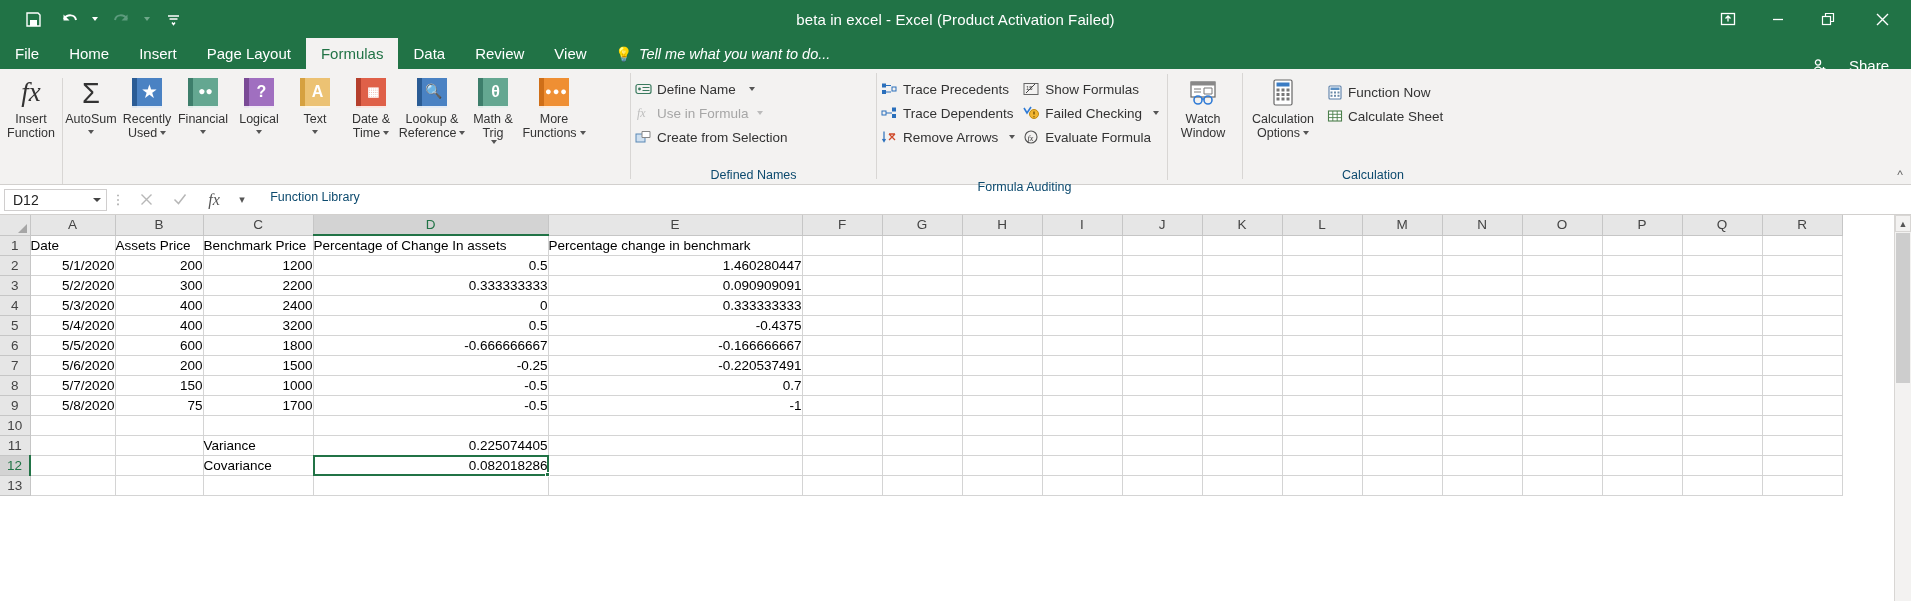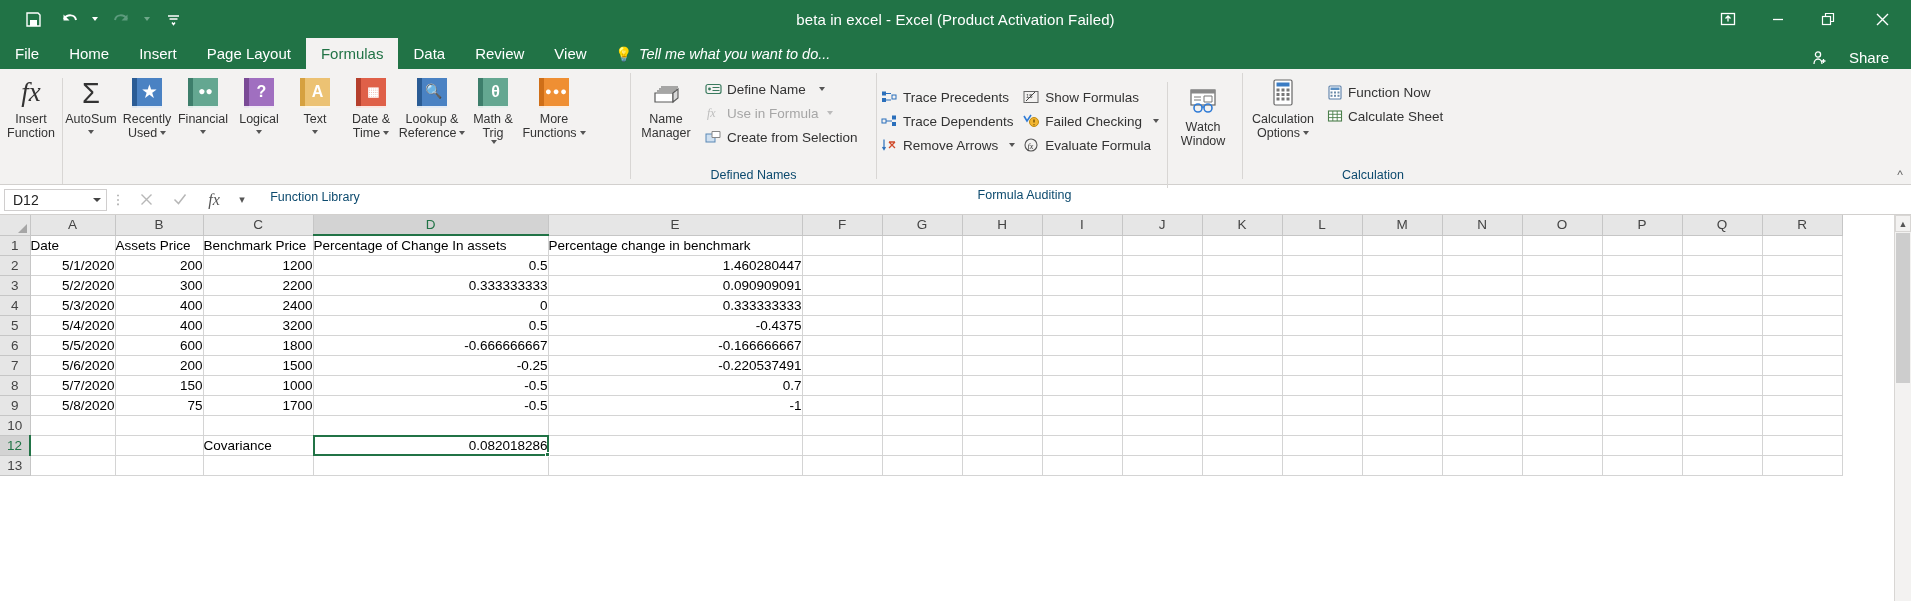--- a/index.html
+++ b/index.html
@@ -39,21 +39,21 @@
     padding: 0 15px; display: flex; align-items: center; color: #fff; font-size: 15px;
     height: 31px;
   }
   .tab.active { background: #f3f2f1; color: #217346; }
   .tellme {
     display: flex; align-items: center; gap: 6px; color: #fff; font-size: 14.5px;
     padding-left: 14px; font-style: italic;
   }
   .tellme .bulb { font-style: normal; font-size: 14px; }
   .share-btn {
-    position: absolute; right: 14px; top: 4px; height: 31px; display: flex;
+    position: absolute; right: 14px; top: 12px; height: 31px; display: flex;
     align-items: center; gap: 21px; color: #fff; font-size: 15px; padding: 0 8px;
   }
   
   .ribbon {
     height: 116px; background: #f3f2f1; display: flex; position: relative;
     border-bottom: 1px solid #d2d0ce;
   }
   .group { display: flex; flex-direction: column; position: relative; height: 116px; }
   .group-body { flex: 1; display: flex; align-items: flex-start; padding-top: 5px; }
   .group-label {
@@ -346,31 +346,20 @@
             <span class="mini-caret"></span>
           </div>
       </div>
     </div>
     <div class="group-label">Function Library</div>
   </div>
   <div class="group-sep"></div>
 
   <div class="group" style="width:245px;">
     <div class="group-body">
-      <div class="big-btn" style="width:70px;">
-        <div style="height:30px;display:flex;align-items:center;">
-          <svg width="34" height="26" viewBox="0 0 34 26">
-              <path d="M6 13h18v9H6z" fill="#fff" stroke="#5a5a5a" stroke-width="1.2"></path>
-              <path d="M8 11h18M10 9h18M12 7h17" fill="none" stroke="#5a5a5a" stroke-width="1.1"></path>
-              <path d="M24 13l5-4v9l-5 4z" fill="#d8d8d8" stroke="#5a5a5a" stroke-width="1.1"></path>
-            </svg>
-        </div>
-        <div class="lbl">Name</div>
-        <div>Manager</div>
-      </div>
       <div class="small-col">
         <div class="small-row">
           <svg width="17" height="14" viewBox="0 0 17 14">
               <rect x="1" y="2.5" width="15" height="9" rx="2" fill="none" stroke="#3a7a5e" stroke-width="1.2"></rect>
               <circle cx="4.5" cy="7" r="1.4" fill="#3a7a5e"></circle>
               <path d="M7.5 5.5h7M7.5 8.5h7" stroke="#3a7a5e" stroke-width="1.1"></path>
             </svg>
           <span>Define Name</span>
           <span class="mini-caret" style="margin-left:8px;"></span>
         </div>
@@ -387,21 +376,21 @@
               <path d="M7 1.5h8v6h-8z" fill="#fff" stroke="#888" stroke-width="1"></path>
             </svg>
           <span>Create from Selection</span>
         </div>
       </div>
     </div>
     <div class="group-label">Defined Names</div>
   </div>
   <div class="group-sep"></div>
 
-  <div class="group" style="width:365px;margin-top:8px;">
+  <div class="group" style="width:365px;">
     <div class="group-body">
       <div class="small-col">
         <div class="small-row">
           <svg width="17" height="14" viewBox="0 0 17 14">
               <rect x="1" y="1.5" width="4" height="4" fill="#2a6fbb"></rect>
               <rect x="1" y="8" width="4" height="4" fill="#2a6fbb"></rect>
               <rect x="11" y="5" width="4" height="4" fill="none" stroke="#2a6fbb" stroke-width="1"></rect>
               <path d="M5 3.5h5M5 10h5" stroke="#2a6fbb" stroke-width="1"></path>
             </svg>
           <span>Trace Precedents</span>
@@ -803,20 +792,41 @@
         <td class="cell"></td>
           <td class="cell"></td>
         <td class="cell"></td>
           <td class="cell"></td>
         <td class="cell"></td>
           <td class="cell"></td>
         <td class="cell"></td>
           <td class="cell"></td>
       </tr>
 
+      <tr>
+        <td class="rowhead">11</td>
+        <td class="cell"></td>
+        <td class="cell"></td>
+        <td class="cell txt">Variance</td>
+        <td class="cell num">0.225074405</td>
+        <td class="cell"></td>
+          <td class="cell"></td>
+        <td class="cell"></td>
+          <td class="cell"></td>
+        <td class="cell"></td>
+          <td class="cell"></td>
+        <td class="cell"></td>
+          <td class="cell"></td>
+        <td class="cell"></td>
+          <td class="cell"></td>
+        <td class="cell"></td>
+          <td class="cell"></td>
+        <td class="cell"></td>
+          <td class="cell"></td>
+      </tr>
 
       <tr>
         <td class="rowhead active">12</td>
         <td class="cell"></td>
         <td class="cell"></td>
         <td class="cell txt">Covariance</td>
         <td class="cell num sel-cell">
           <span>0.082018286</span>
           <span class="sel-box">
               <span class="sel-handle"></span>

